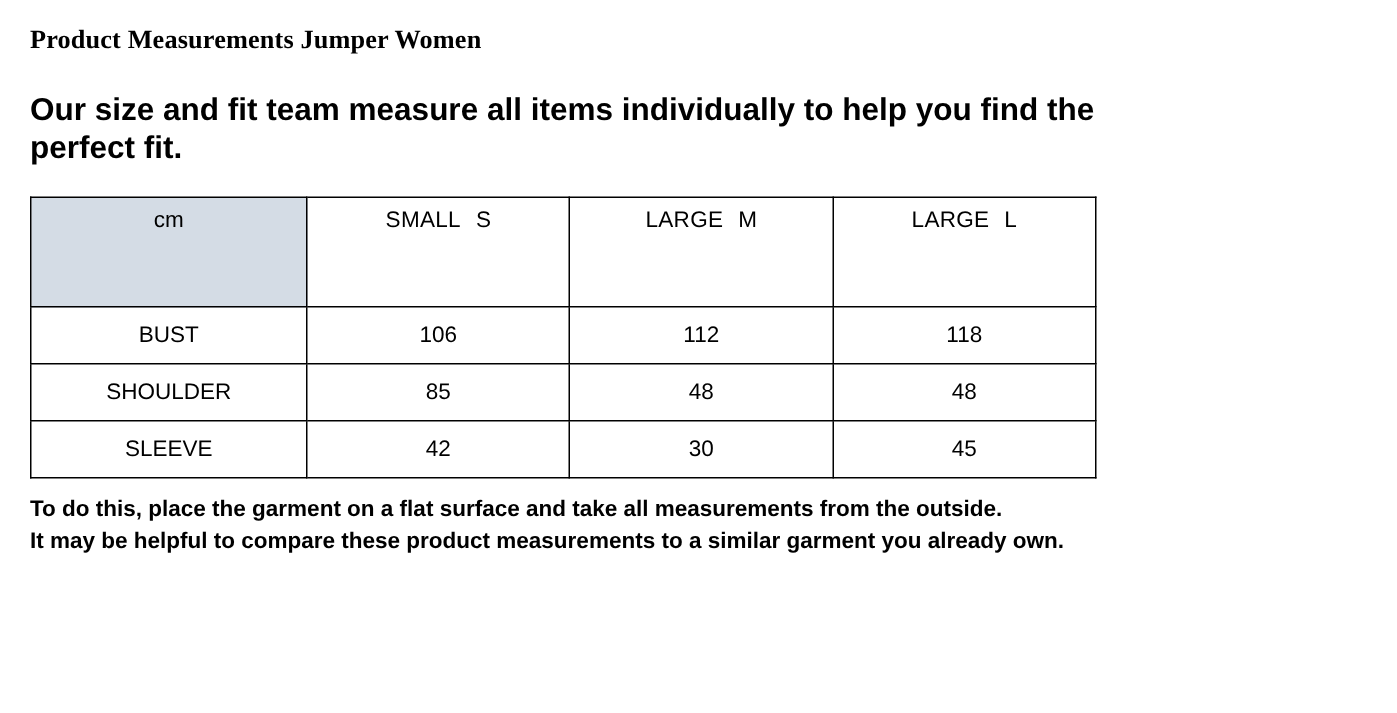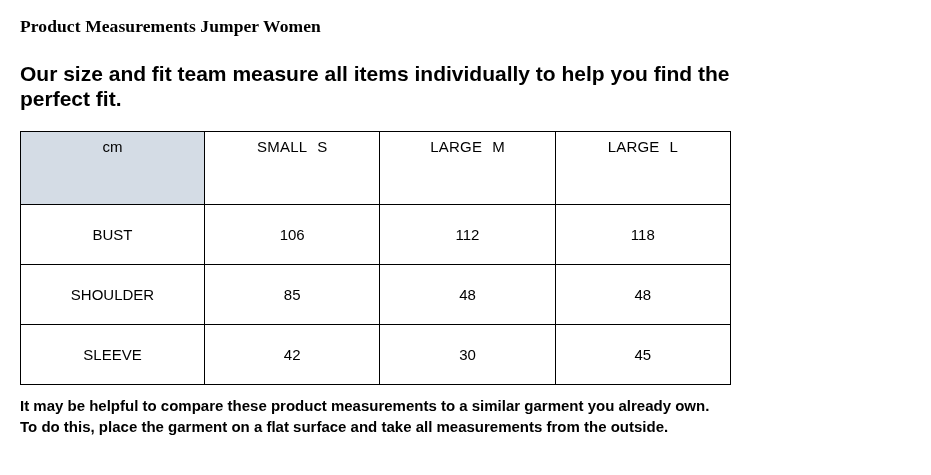--- a/index.html
+++ b/index.html
@@ -57,21 +57,21 @@
     height: 62px;
     vertical-align: top;
   }
   td.corner-cell {
     background: #d4dce5;
     width: 175px;
   }
   table.size-table tbody td {
     height: 29px;
     vertical-align: middle;
-    padding: 15px;
+    padding: 4px;
   }
   td.row-label {
     width: 175px;
   }
   .header-label .size-word {
     letter-spacing: 0.2px;
   }
   .header-label .size-abbr {
     margin-left: 10px;
   }
@@ -128,17 +128,17 @@
       <tr>
         <td class="row-label">SLEEVE</td>
         <td>42</td>
         <td>30</td>
         <td>45</td>
       </tr>
     </tbody>
   </table>
 
   <div class="footer-text">
+    <div>To do this, place the garment on a flat surface and take all measurements from the outside.</div>
     <div>It may be helpful to compare these product measurements to a similar garment you already own.</div>
-    <div>To do this, place the garment on a flat surface and take all measurements from the outside.</div>
   </div>
 
 </div>
 
 </body></html>

